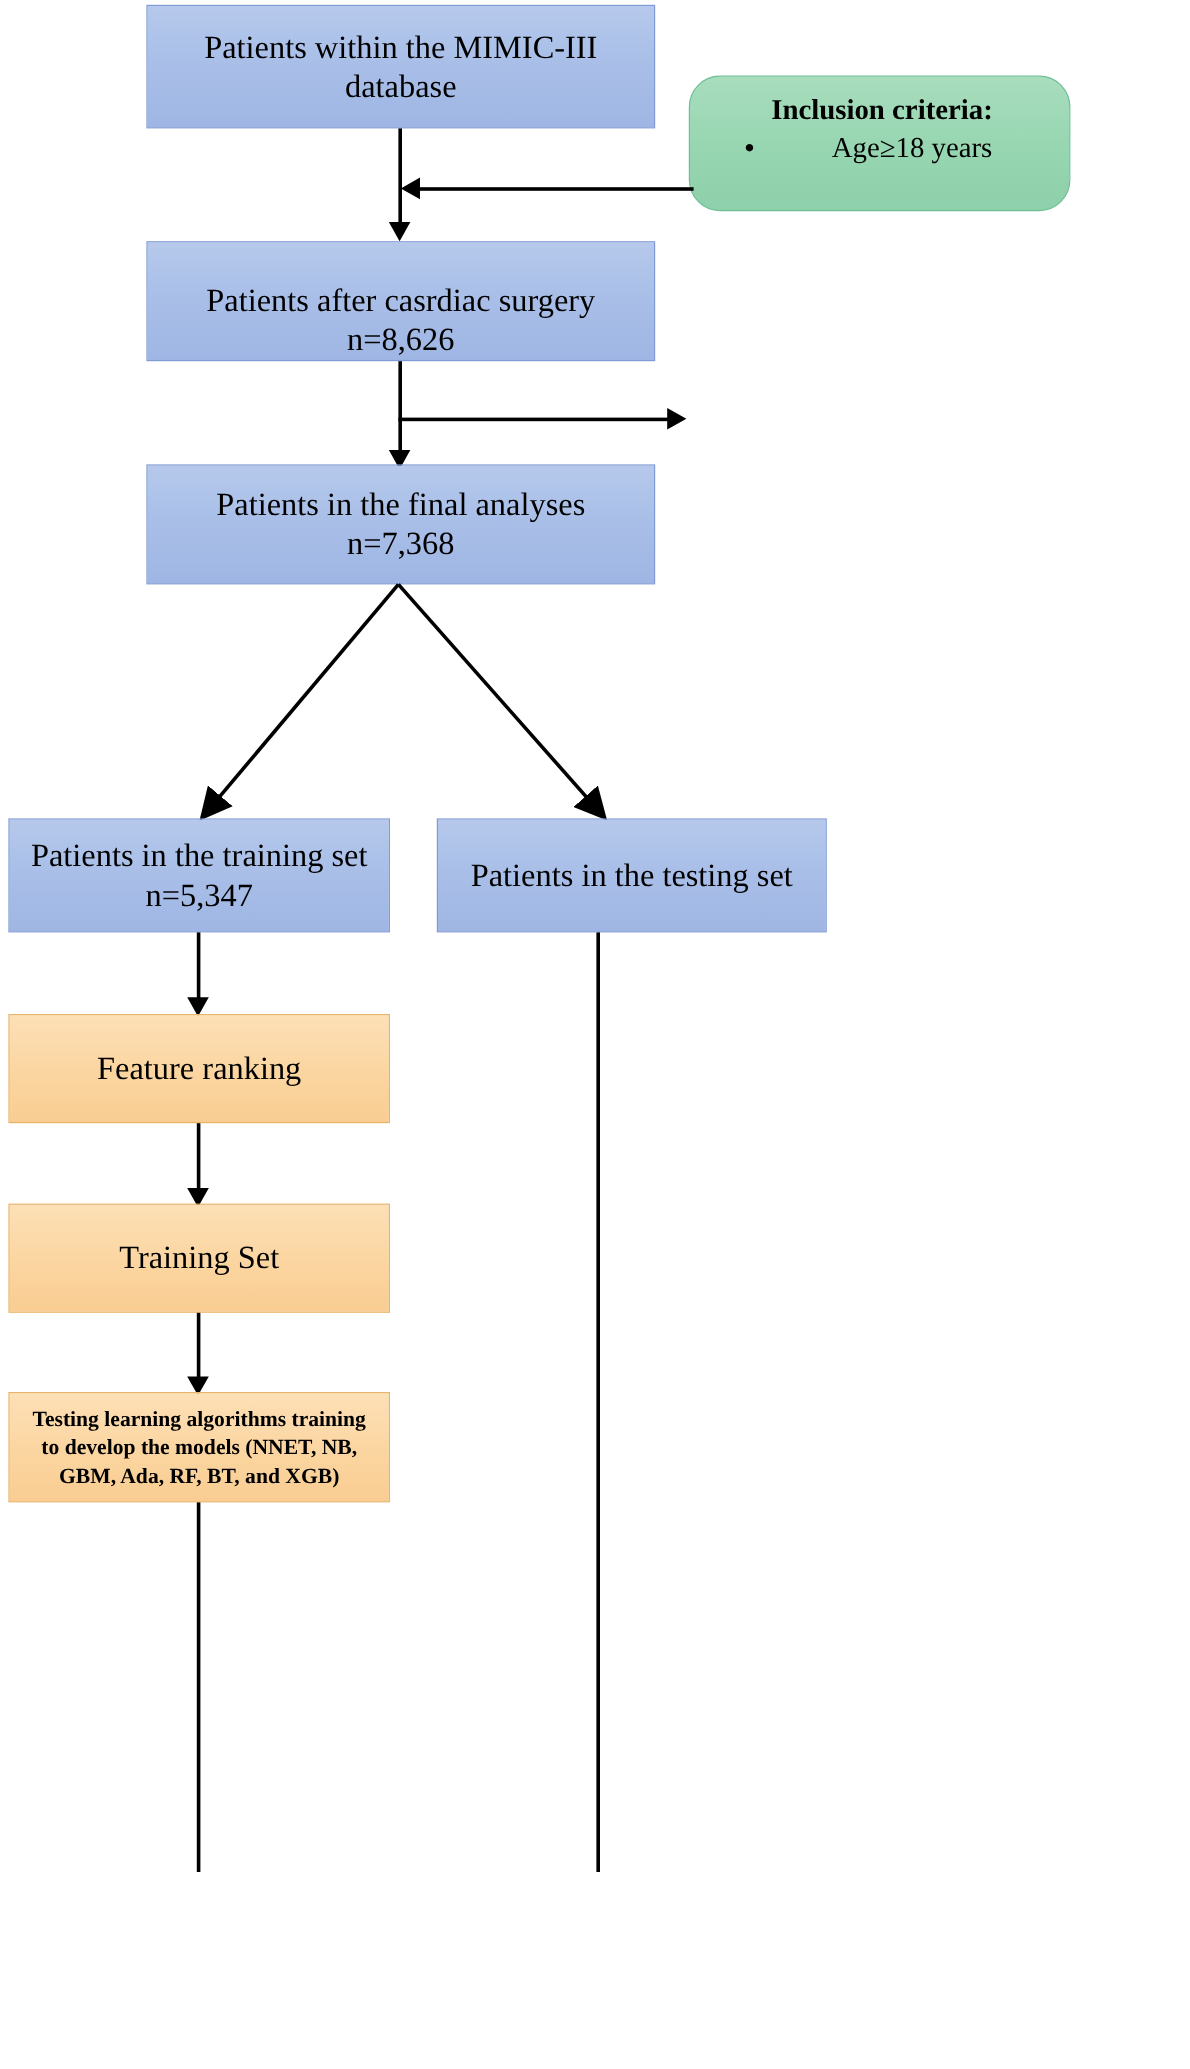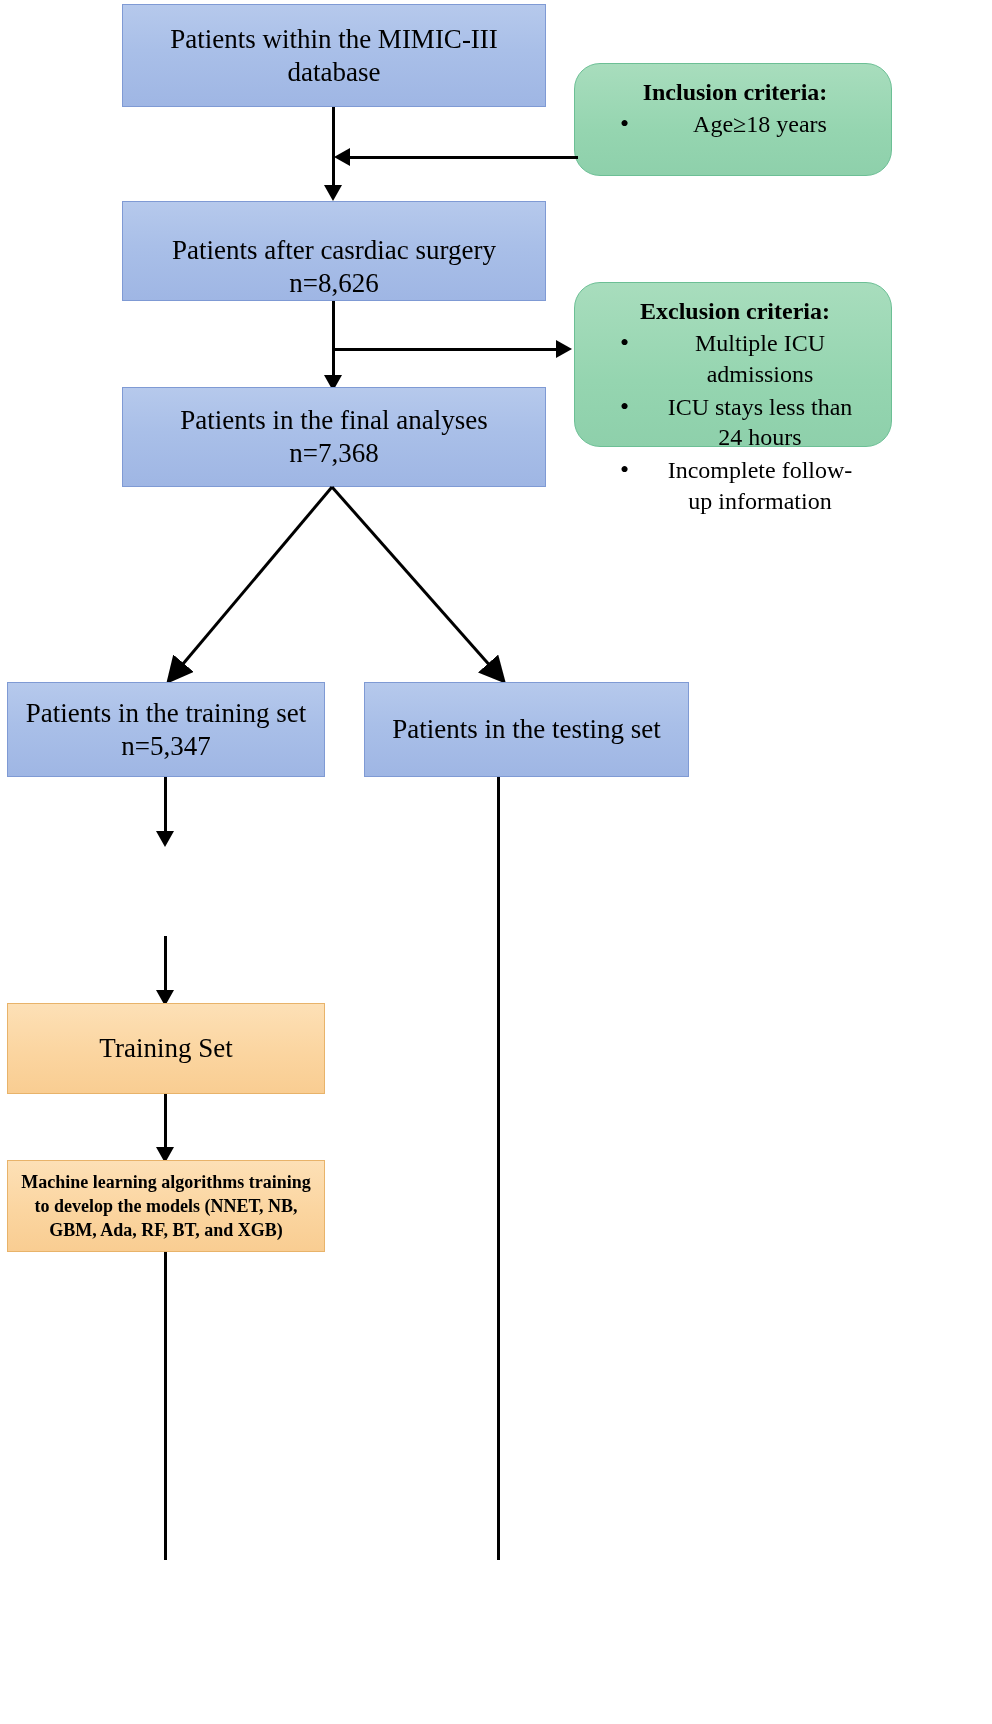--- a/index.html
+++ b/index.html
@@ -137,28 +137,20 @@
   <div class="hline" style="left:348px; top:156px; width:230px;"></div>
   <div class="arrow-left" style="left:334px; top:148px;"></div>
 
   <div class="node blue" style="left:122px; top:201px; width:424px; height:100px;align-items:flex-end;">
     <div class="txt">
       <div>Patients after casrdiac surgery</div>
       <div>n=8,626</div>
     </div>
   </div>
 
-  <div class="node green" style="left:574px; top:282px; width:318px; height:165px;">
-    <div class="title">Exclusion criteria:</div>
-    <ul>
-      <li>Multiple ICU admissions</li>
-      <li> ICU stays less than 24 hours</li>
-      <li>Incomplete follow-up information</li>
-    </ul>
-  </div>
 
   <div class="vline" style="left:332px; top:301px; height:78px;"></div>
   <div class="arrow-down" style="left:324px; top:375px;"></div>
 
   <div class="hline" style="left:332px; top:348px; width:228px;"></div>
   <div class="arrow-right" style="left:556px; top:340px;"></div>
 
   <div class="node blue" style="left:122px; top:387px; width:424px; height:100px;">
     <div class="txt">
       <div>Patients in the final analyses</div>
@@ -185,36 +177,41 @@
 
   <div class="node blue" style="left:337px; top:682px; width:325px; height:95px;margin-left:27px;">
     <div class="txt">
       <div>Patients in the testing set</div>
     </div>
   </div>
 
   <div class="vline" style="left:164px; top:777px; height:58px;"></div>
   <div class="arrow-down" style="left:156px; top:831px;"></div>
 
+  <div class="node orange" style="left:7px; top:845px; width:318px; height:91px;">
+    <div class="txt">
+      <div>Feature ranking</div>
+    </div>
+  </div>
 
   <div class="vline" style="left:164px; top:936px; height:58px;"></div>
   <div class="arrow-down" style="left:156px; top:990px;"></div>
 
   <div class="node orange" style="left:7px; top:1003px; width:318px; height:91px;">
     <div class="txt">
       <div>Training Set</div>
     </div>
   </div>
 
   <div class="vline" style="left:164px; top:1094px; height:57px;"></div>
   <div class="arrow-down" style="left:156px; top:1147px;"></div>
 
   <div class="node orange small" style="left:7px; top:1160px; width:318px; height:92px;">
     <div class="txt">
-      <div>Machine learning algorithms training</div>
+      <div>Testing learning algorithms training</div>
       <div>to develop the models (NNET, NB,</div>
       <div>GBM, Ada, RF, BT, and XGB)</div>
     </div>
   </div>
 
   <div class="vline" style="left:164px; top:1252px; height:365px;"></div>
   <div class="arrow-down" style="left:156px; top:1613px;"></div>
 
   <div class="vline" style="left:497px; top:777px; height:840px;"></div>
   <div class="arrow-down" style="left:489px; top:1613px;"></div>

